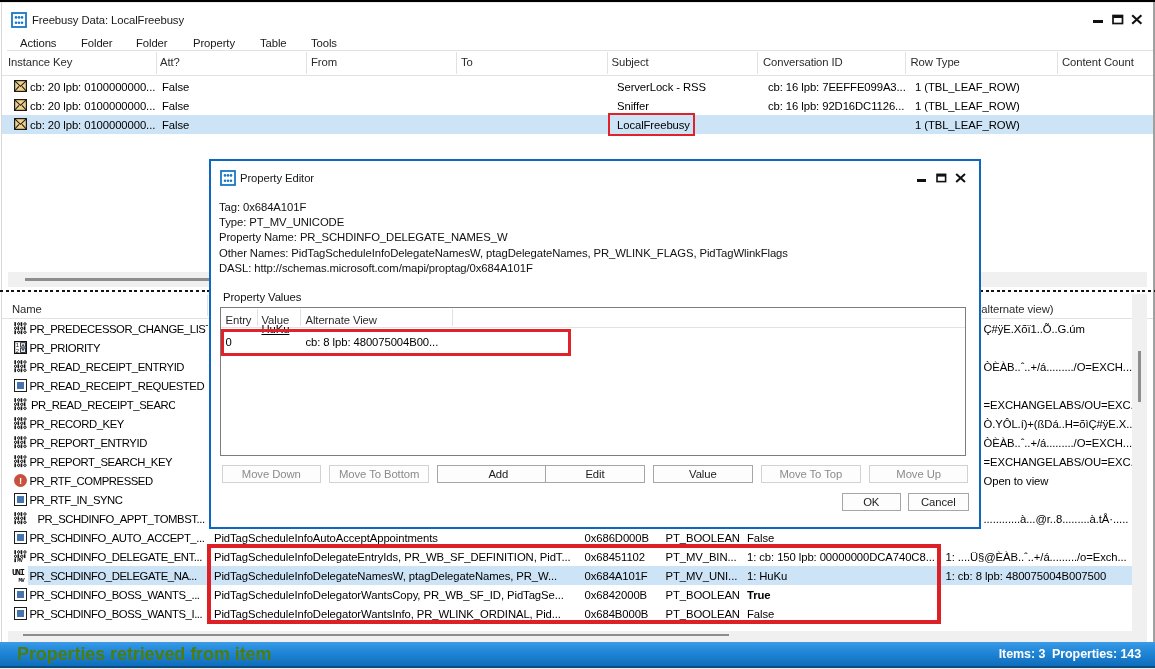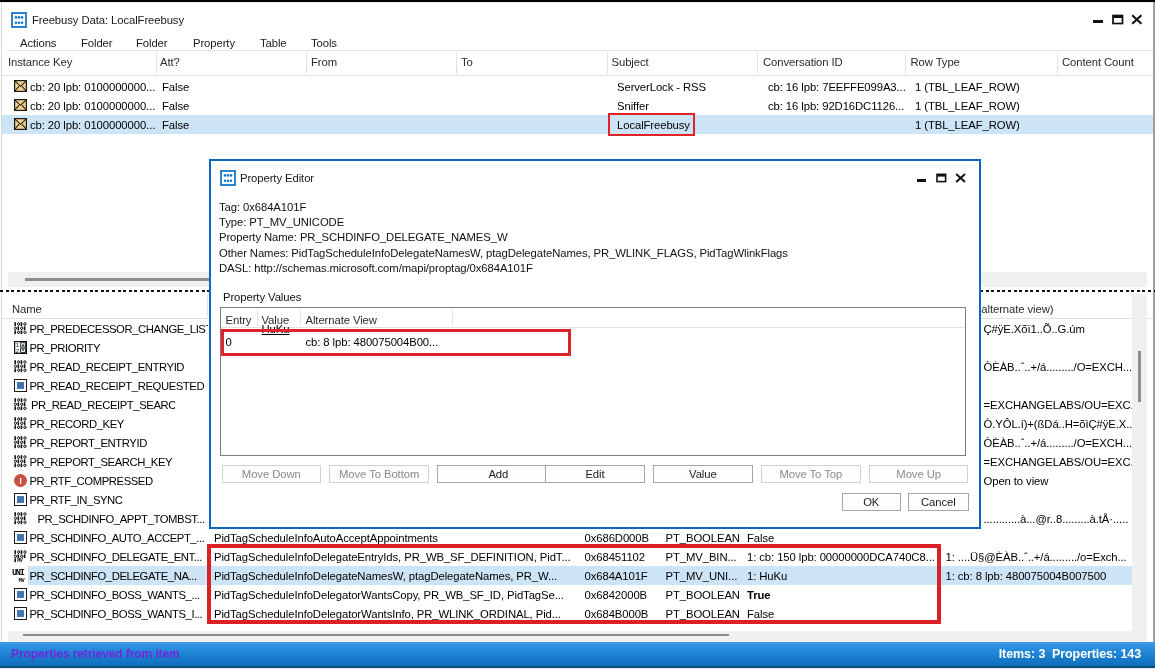--- a/index.html
+++ b/index.html
@@ -350,21 +350,21 @@
 
 <div class="track" style="left:1132px;top:293.5px;width:15px;height:337px;"></div>
 <div class="thumb" style="left:1137.5px;top:351px;width:3px;height:51px;"></div>
 <div class="track" style="left:8px;top:630.5px;width:1139px;height:11px;"></div>
 <div class="thumb" style="left:23px;top:633.5px;width:706px;height:2.5px;"></div>
 
 <div class="a" style="left:0;top:641.5px;width:1155px;height:27.5px;
  background:linear-gradient(#3f9ce8 0%,#2f93e2 12%,#1a7ecf 55%,#0f6cba 90%,#0d64ac 100%);"></div>
 <div class="a" style="left:0;top:665.5px;width:1155px;height:2px;background:#0b4c7e;"></div>
 <div class="a" style="left:0;top:667.5px;width:1155px;height:1.5px;background:#ebebeb;"></div>
-<div class="a" style="left:11px;top:647px;color:#6d28d9;font-weight:bold;font-size:12px;">Properties retrieved from item</div>
+<div class="a" style="left:17px;top:647px;color:#4d7c0f;font-weight:bold;font-size:18px;">Properties retrieved from item</div>
 <div class="a" style="left:0;top:647px;width:1141px;text-align:right;color:#fff;font-weight:bold;font-size:12.5px;">Items: 3&nbsp;&nbsp;Properties: 143</div>
 
 <div class="redbox" style="left:207px;top:544px;width:734px;height:80px;border-width:4px;border-color:#dc2026;"></div>
 
 <div id="dialog">
 <div class="a" style="left:209px;top:159px;width:772px;height:370px;background:#fff;border:2px solid #0e68c0;box-sizing:border-box;"></div>
 <svg class="a" style="left:219.5px;top:169.5px;" width="16" height="16" viewBox="0 0 16 16">
   <rect x="1" y="1" width="14" height="14" fill="none" stroke="#1878c8" stroke-width="1.8"></rect>
   <g fill="#1878c8">
     <circle cx="5" cy="5.4" r="1.3"></circle>

